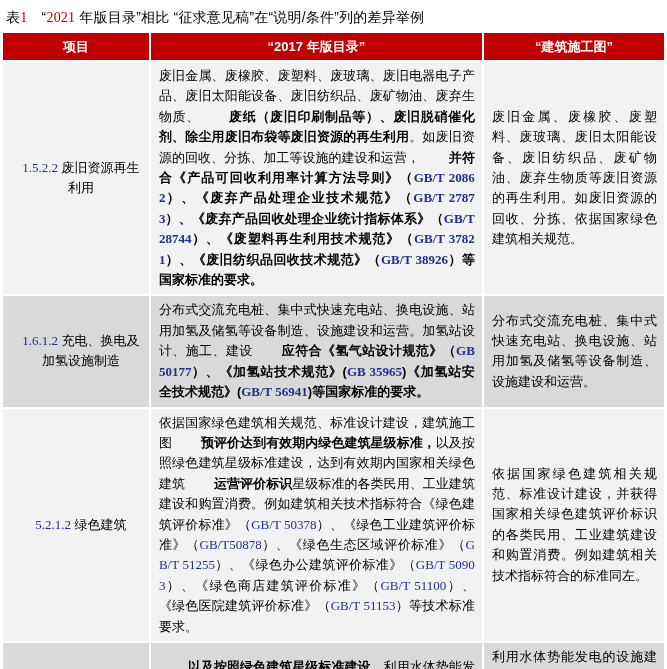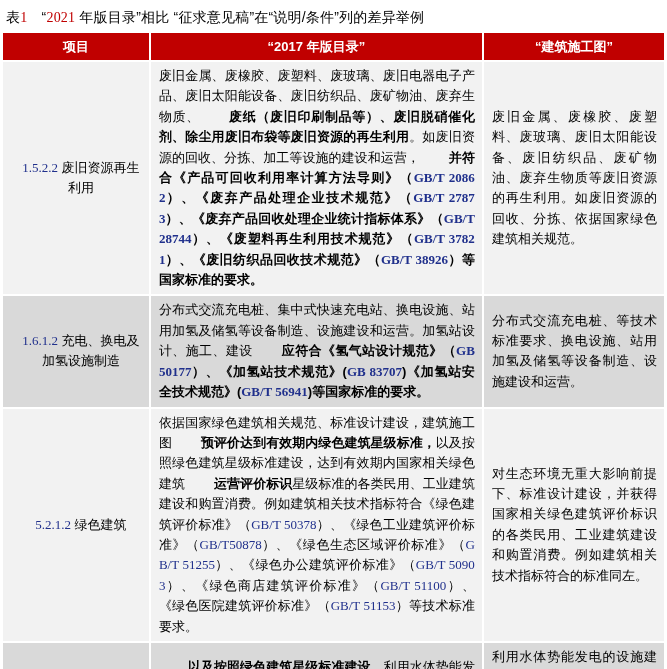--- a/index.html
+++ b/index.html
@@ -63,27 +63,27 @@
     </tr>
   </thead>
   <tbody>
     <tr class="light r1">
       <td class="item"><span><span class="num">1.5.2.2</span> 废旧资源再生利用</span></td>
       <td><span>废旧金属、废橡胶、废塑料、废玻璃、废旧电器电子产品、废旧太阳能设备、废旧纺织品、废矿物油、废弃生物质、</span><span class="b">废纸（废旧印刷制品等）、废旧脱硝催化剂、除尘用废旧布袋等废旧资源的再生利用</span><span>。如废旧资源的回收、分拣、加工等设施的建设和运营，</span><span class="b">并符合《产品可回收利用率计算方法导则》（<span class="num">GB/T 20862</span>）、《废弃产品处理企业技术规范》（<span class="num">GB/T 27873</span>）、《废弃产品回收处理企业统计指标体系》（<span class="num">GB/T 28744</span>）、《废塑料再生利用技术规范》（<span class="num">GB/T 37821</span>）、《废旧纺织品回收技术规范》（<span class="num">GB/T 38926</span>）等国家标准的要求。</span></td>
       <td><span>废旧金属、废橡胶、废塑料、废玻璃、废旧太阳能设备、废旧纺织品、废矿物油、废弃生物质等废旧资源的再生利用。如废旧资源的回收、分拣、依据国家绿色建筑相关规范。</span></td>
     </tr>
     <tr class="dark r2">
       <td class="item"><span><span class="num">1.6.1.2</span> 充电、换电及加氢设施制造</span></td>
-      <td><span>分布式交流充电桩、集中式快速充电站、换电设施、站用加氢及储氢等设备制造、设施建设和运营。加氢站设计、施工、建设</span><span class="b">应符合《氢气站设计规范》（<span class="num">GB 50177</span>）、《加氢站技术规范》(<span class="num">GB 83707</span>)《加氢站安全技术规范》(<span class="num">GB/T 56941</span>)等国家标准的要求。</span></td>
-      <td><span>分布式交流充电桩、等技术标准要求、换电设施、站用加氢及储氢等设备制造、设施建设和运营。</span></td>
+      <td><span>分布式交流充电桩、集中式快速充电站、换电设施、站用加氢及储氢等设备制造、设施建设和运营。加氢站设计、施工、建设</span><span class="b">应符合《氢气站设计规范》（<span class="num">GB 50177</span>）、《加氢站技术规范》(<span class="num">GB 35965</span>)《加氢站安全技术规范》(<span class="num">GB/T 56941</span>)等国家标准的要求。</span></td>
+      <td><span>分布式交流充电桩、集中式快速充电站、换电设施、站用加氢及储氢等设备制造、设施建设和运营。</span></td>
     </tr>
     <tr class="light r3">
       <td class="item"><span><span class="num">5.2.1.2</span> 绿色建筑</span></td>
       <td><span>依据国家绿色建筑相关规范、标准设计建设，建筑施工图</span><span class="b">预评价达到有效期内绿色建筑星级标准，</span><span>以及按照绿色建筑星级标准建设，达到有效期内国家相关绿色建筑</span><span class="b">运营评价标识</span><span>星级标准的各类民用、工业建筑建设和购置消费。例如建筑相关技术指标符合《绿色建筑评价标准》（<span class="num">GB/T 50378</span>）、《绿色工业建筑评价标准》（<span class="num">GB/T50878</span>）、《绿色生态区域评价标准》（<span class="num">GB/T 51255</span>）、《绿色办公建筑评价标准》（<span class="num">GB/T 50903</span>）、《绿色商店建筑评价标准》（<span class="num">GB/T 51100</span>）、《绿色医院建筑评价标准》（<span class="num">GB/T 51153</span>）等技术标准要求。</span></td>
-      <td><span>对生态环境无重大影响前提下、标准设计建设，并获得国家相关绿色建筑评价标识的各类民用、工业建筑建设和购置消费。例如建筑相关技术指标符合的标准同左。</span></td>
+      <td><span>依据国家绿色建筑相关规范、标准设计建设，并获得国家相关绿色建筑评价标识的各类民用、工业建筑建设和购置消费。例如建筑相关技术指标符合的标准同左。</span></td>
     </tr>
     <tr class="dark r4">
       <td class="item"><span><span class="num">3.2.2.4</span> 大型水力发电设施建设和运营</span></td>
       <td><span class="b">以及按照绿色建筑星级标准建设，</span><span>利用水体势能发电的设施建设和运营。仅含列入国家可再生能源规划等规划的重点大型水电项目。</span></td>
       <td><span>利用水体势能发电的设施建设和运营。仅含列入《“十三五”可再生能源规划》的重点大型水电项目。</span></td>
     </tr>
 
   </tbody>
 </table>
 

